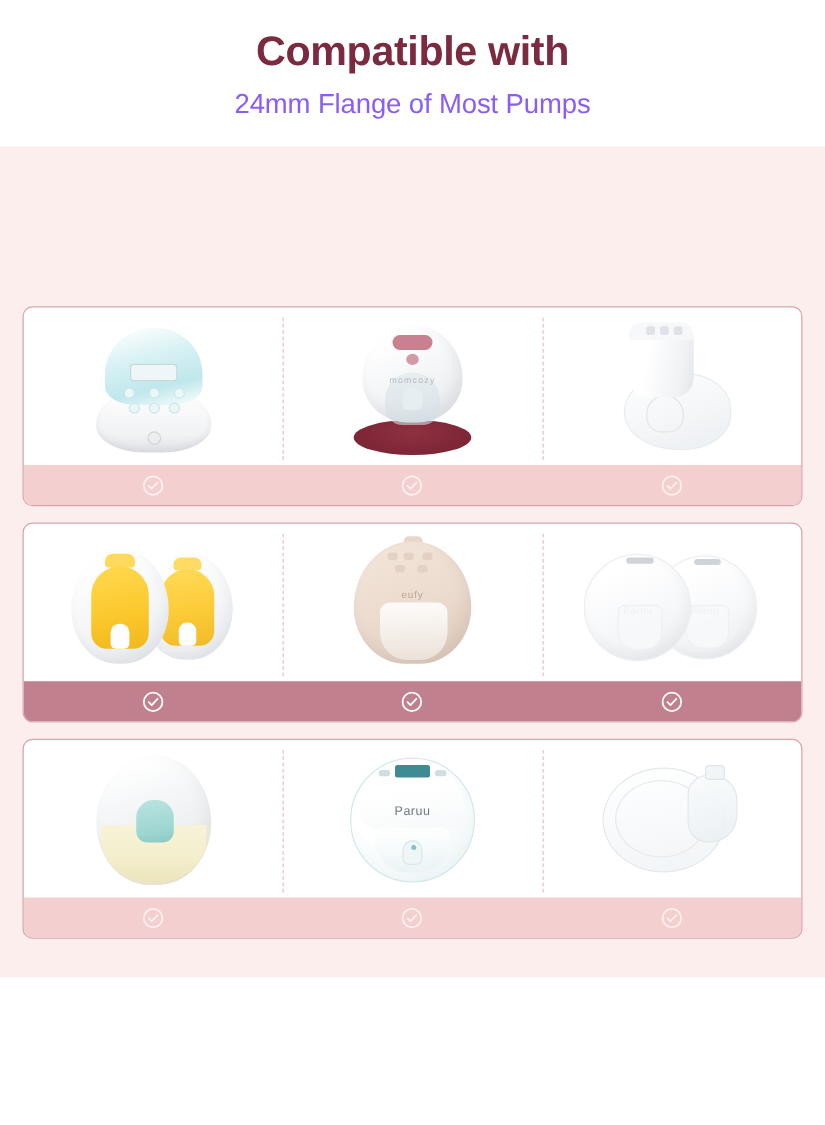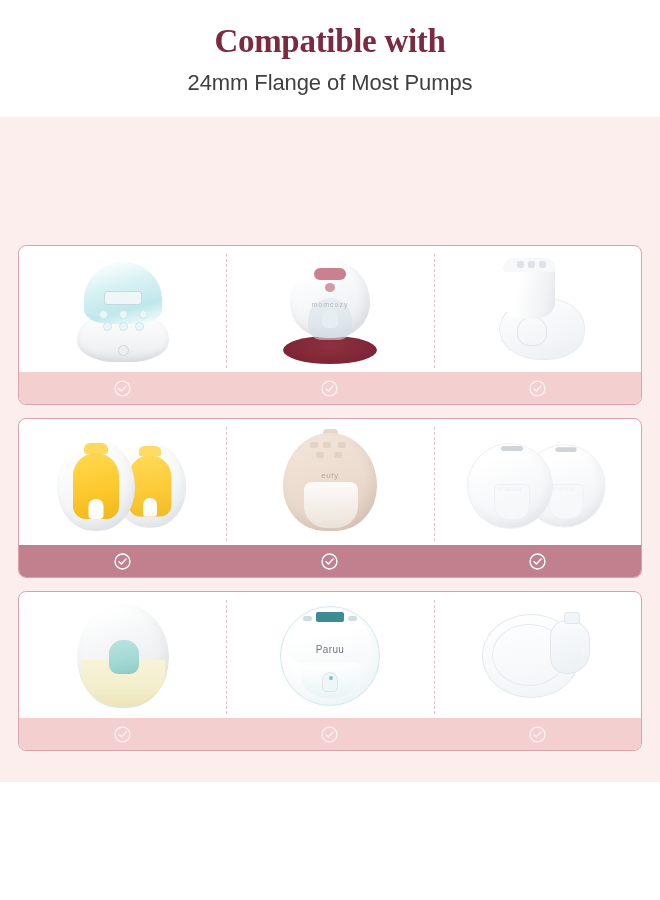--- a/index.html
+++ b/index.html
@@ -36,27 +36,26 @@
     top: 22px;
     width: 100%;
     text-align: center;
   }
   #title {
     font-size: 33px;
     font-weight: bold;
     color: #7b2a40;
     letter-spacing: -0.3px;
     line-height: 1.18;
-    font-family: Liberation Serif, serif;
   }
   #subtitle {
     margin-top: 9px;
     font-size: 22px;
     font-weight: 400;
-    color: #404040;
+    color: #8b5cf6;
     letter-spacing: -0.1px;
   }
 
   
   .card {
     position: absolute;
     left: 18px;
     width: 624px;
     height: 160px;
     background: #ffffff;

